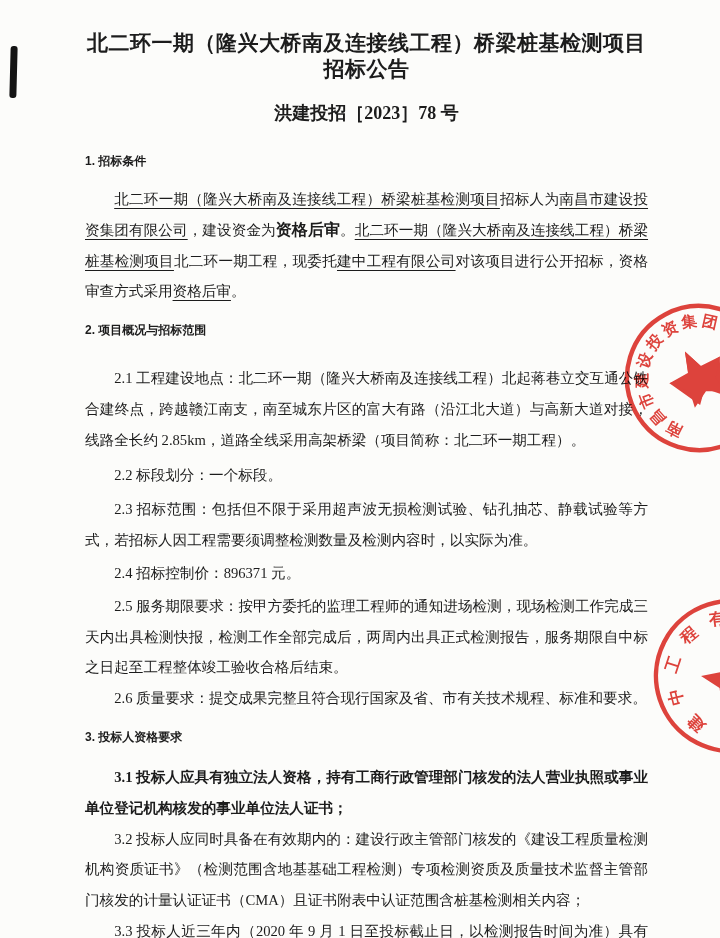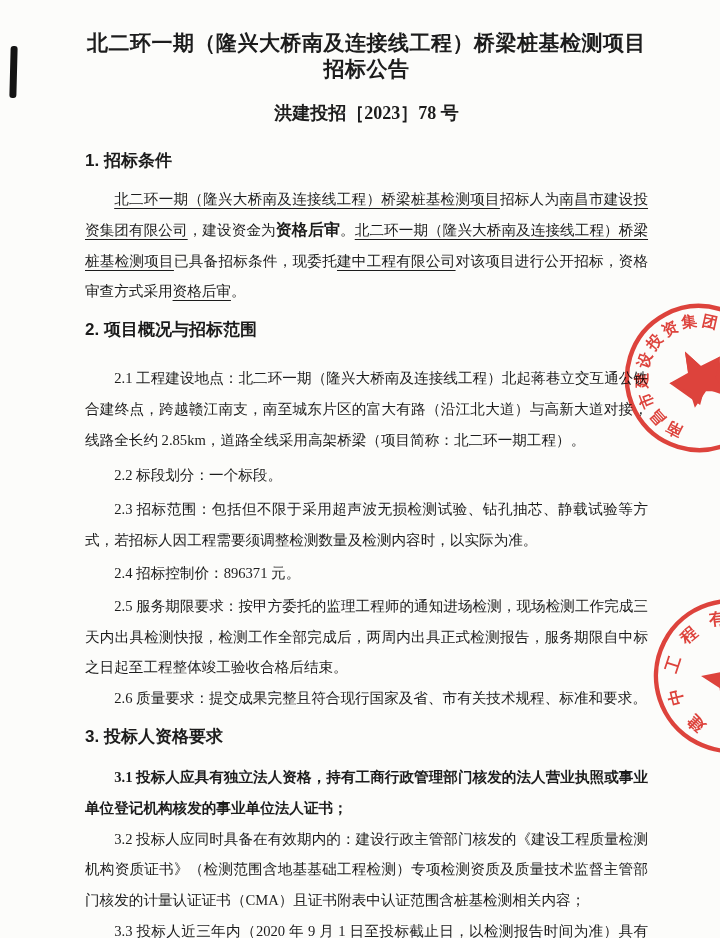--- a/index.html
+++ b/index.html
@@ -21,21 +21,21 @@
   .doc-title{
     font-size:21px;font-weight:700;text-align:center;
     line-height:26px;margin:0;letter-spacing:.5px;
   }
   .doc-number{
     font-size:18px;font-weight:700;text-align:center;
     line-height:26px;margin:18px 0 0;
   }
   .sec-heading{
     font-family:"Liberation Sans","DejaVu Sans",sans-serif;
-    font-size:17px;font-weight:700;line-height:22px;
+    font-size:12px;font-weight:700;line-height:22px;
     margin:24px 0 0;
   }
   .sec-heading.h2{margin-top:12px;}
   .sec-heading.h3{margin-top:12px;}
   p.body-par{
     font-size:14.6px;line-height:30.8px;margin:4px 0 0;
     text-align:justify;text-indent:2em;
   }
   .mt0{margin-top:0 !important;}
   .mt2{margin-top:2px !important;}
@@ -65,21 +65,21 @@
 <body>
 
 <div class="page">
 
   <div class="scan-mark"></div>
 
   <h1 class="doc-title">北二环一期（隆兴大桥南及连接线工程）桥梁桩基检测项目招标公告</h1>
   <div class="doc-number">洪建投招［2023］78 号</div>
 
   <div class="sec-heading">1. 招标条件</div>
-  <p class="body-par mt12"><span class="u">北二环一期（隆兴大桥南及连接线工程）桥梁桩基检测项目</span><span>招标人为</span><span class="u">南昌市建设投资集团有限公司</span><span>，建设资金为</span><span class="emph">资格后审</span><span>。</span><span class="u">北二环一期（隆兴大桥南及连接线工程）桥梁桩基检测项目</span><span>已具备招标条件，现委托</span><span class="u">建中工程有限公司</span><span>对该项目进行公开招标，资格审查方式采用</span><span class="u">资格后审</span><span>。</span></p>
+  <p class="body-par mt12"><span class="u">北二环一期（隆兴大桥南及连接线工程）桥梁桩基检测项目</span><span>招标人为</span><span class="u">南昌市建设投资集团有限公司</span><span>，建设资金为</span><span class="emph">资格后审</span><span>。</span><span class="u">北二环一期（隆兴大桥南及连接线工程）桥梁桩基检测项目</span><span>北二环一期工程，现委托</span><span class="u">建中工程有限公司</span><span>对该项目进行公开招标，资格审查方式采用</span><span class="u">资格后审</span><span>。</span></p>
 
   <div class="sec-heading h2">2. 项目概况与招标范围</div>
   <p class="body-par mt22">2.1 工程建设地点：北二环一期（隆兴大桥南及连接线工程）北起蒋巷立交互通公铁合建终点，跨越赣江南支，南至城东片区的富大有路（沿江北大道）与高新大道对接，线路全长约 2.85km，道路全线采用高架桥梁（项目简称：北二环一期工程）。</p>
   <p class="body-par">2.2 标段划分：一个标段。</p>
   <p class="body-par">2.3 招标范围：包括但不限于采用超声波无损检测试验、钻孔抽芯、静载试验等方式，若招标人因工程需要须调整检测数量及检测内容时，以实际为准。</p>
   <p class="body-par mt2">2.4 招标控制价：896371 元。</p>
   <p class="body-par mt2">2.5 服务期限要求：按甲方委托的监理工程师的通知进场检测，现场检测工作完成三天内出具检测快报，检测工作全部完成后，两周内出具正式检测报告，服务期限自中标之日起至工程整体竣工验收合格后结束。</p>
   <p class="body-par mt0">2.6 质量要求：提交成果完整且符合现行国家及省、市有关技术规程、标准和要求。</p>
 
   <div class="sec-heading h3">3. 投标人资格要求</div>

